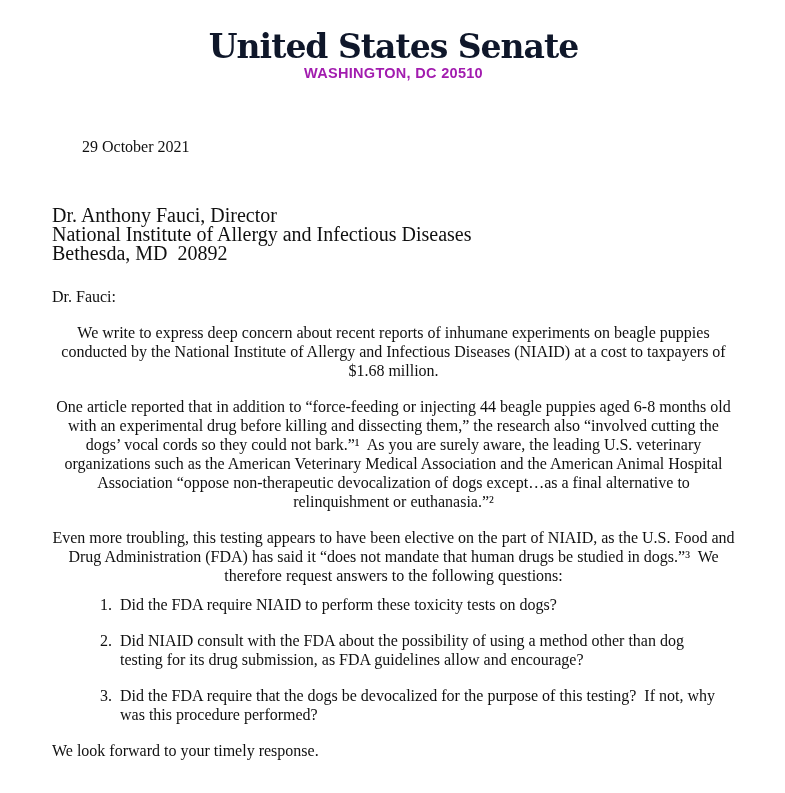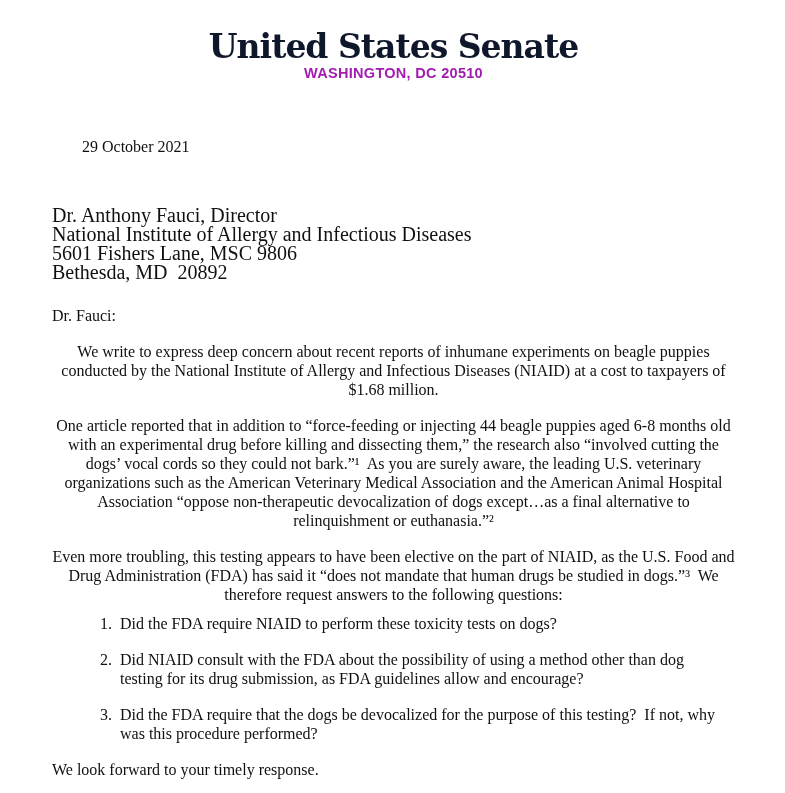--- a/index.html
+++ b/index.html
@@ -88,21 +88,20 @@
   <header class="letterhead">
     <div class="org">United States Senate</div>
     <div class="org-address">WASHINGTON, DC 20510</div>
   </header>
 
   <div class="date">29 October 2021</div>
 
   <div class="recipient">
     <div class="recipient-line">Dr. Anthony Fauci, Director</div>
     <div class="recipient-line">National Institute of Allergy and Infectious Diseases</div>
-    <div class="recipient-line">5601 Fishers Lane, MSC 9806</div>
     <div class="recipient-line">Bethesda, MD  20892</div>
   </div>
 
   <div class="salutation">Dr. Fauci:</div>
 
   <p class="body-para">We write to express deep concern about recent reports of inhumane experiments on beagle puppies conducted by the National Institute of Allergy and Infectious Diseases (NIAID) at a cost to taxpayers of $1.68 million.</p>
 
   <p class="body-para">One article reported that in addition to “force-feeding or injecting 44 beagle puppies aged 6-8 months old with an experimental drug before killing and dissecting them,” the research also “involved cutting the dogs’ vocal cords so they could not bark.”¹  As you are surely aware, the leading U.S. veterinary organizations such as the American Veterinary Medical Association and the American Animal Hospital Association “oppose non-therapeutic devocalization of dogs except…as a final alternative to relinquishment or euthanasia.”²</p>
 
   <p class="body-para">Even more troubling, this testing appears to have been elective on the part of NIAID, as the U.S. Food and Drug Administration (FDA) has said it “does not mandate that human drugs be studied in dogs.”³  We therefore request answers to the following questions:</p>

